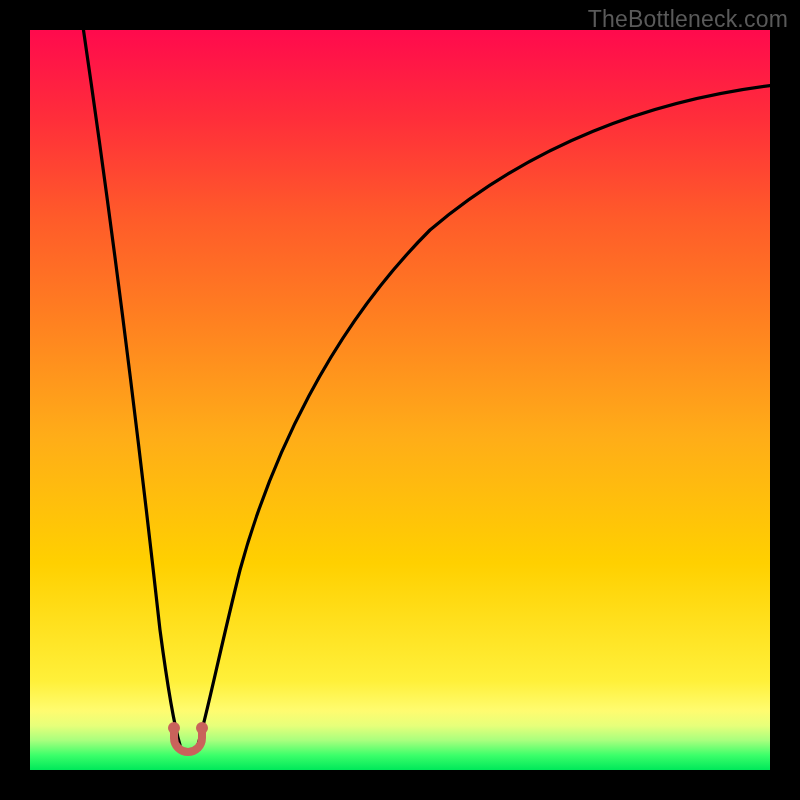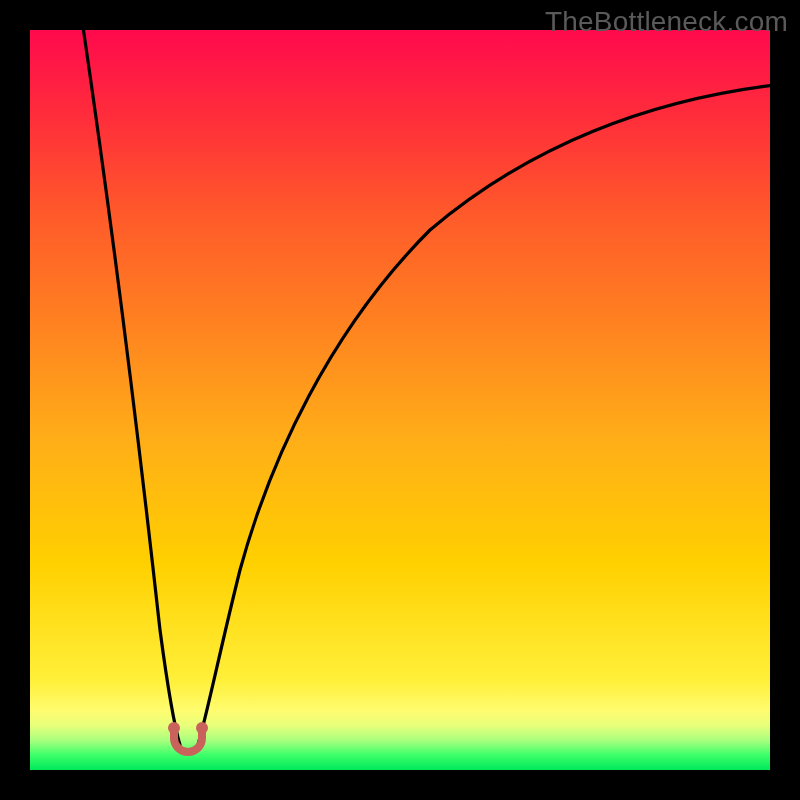--- a/index.html
+++ b/index.html
@@ -61,21 +61,21 @@
     position: absolute;
     width: 12px;
     height: 12px;
     background: #c9625b;
     border-radius: 50%;
   }
   .watermark {
     position: absolute;
     top: 6px;
     right: 12px;
-    font-size: 28px;
+    font-size: 23px;
     color: #5a5a5a;
     letter-spacing: 0.2px;
   }
 </style>
 </head>
 <body>
 
 <div class="frame">
 
   <div class="plot">

